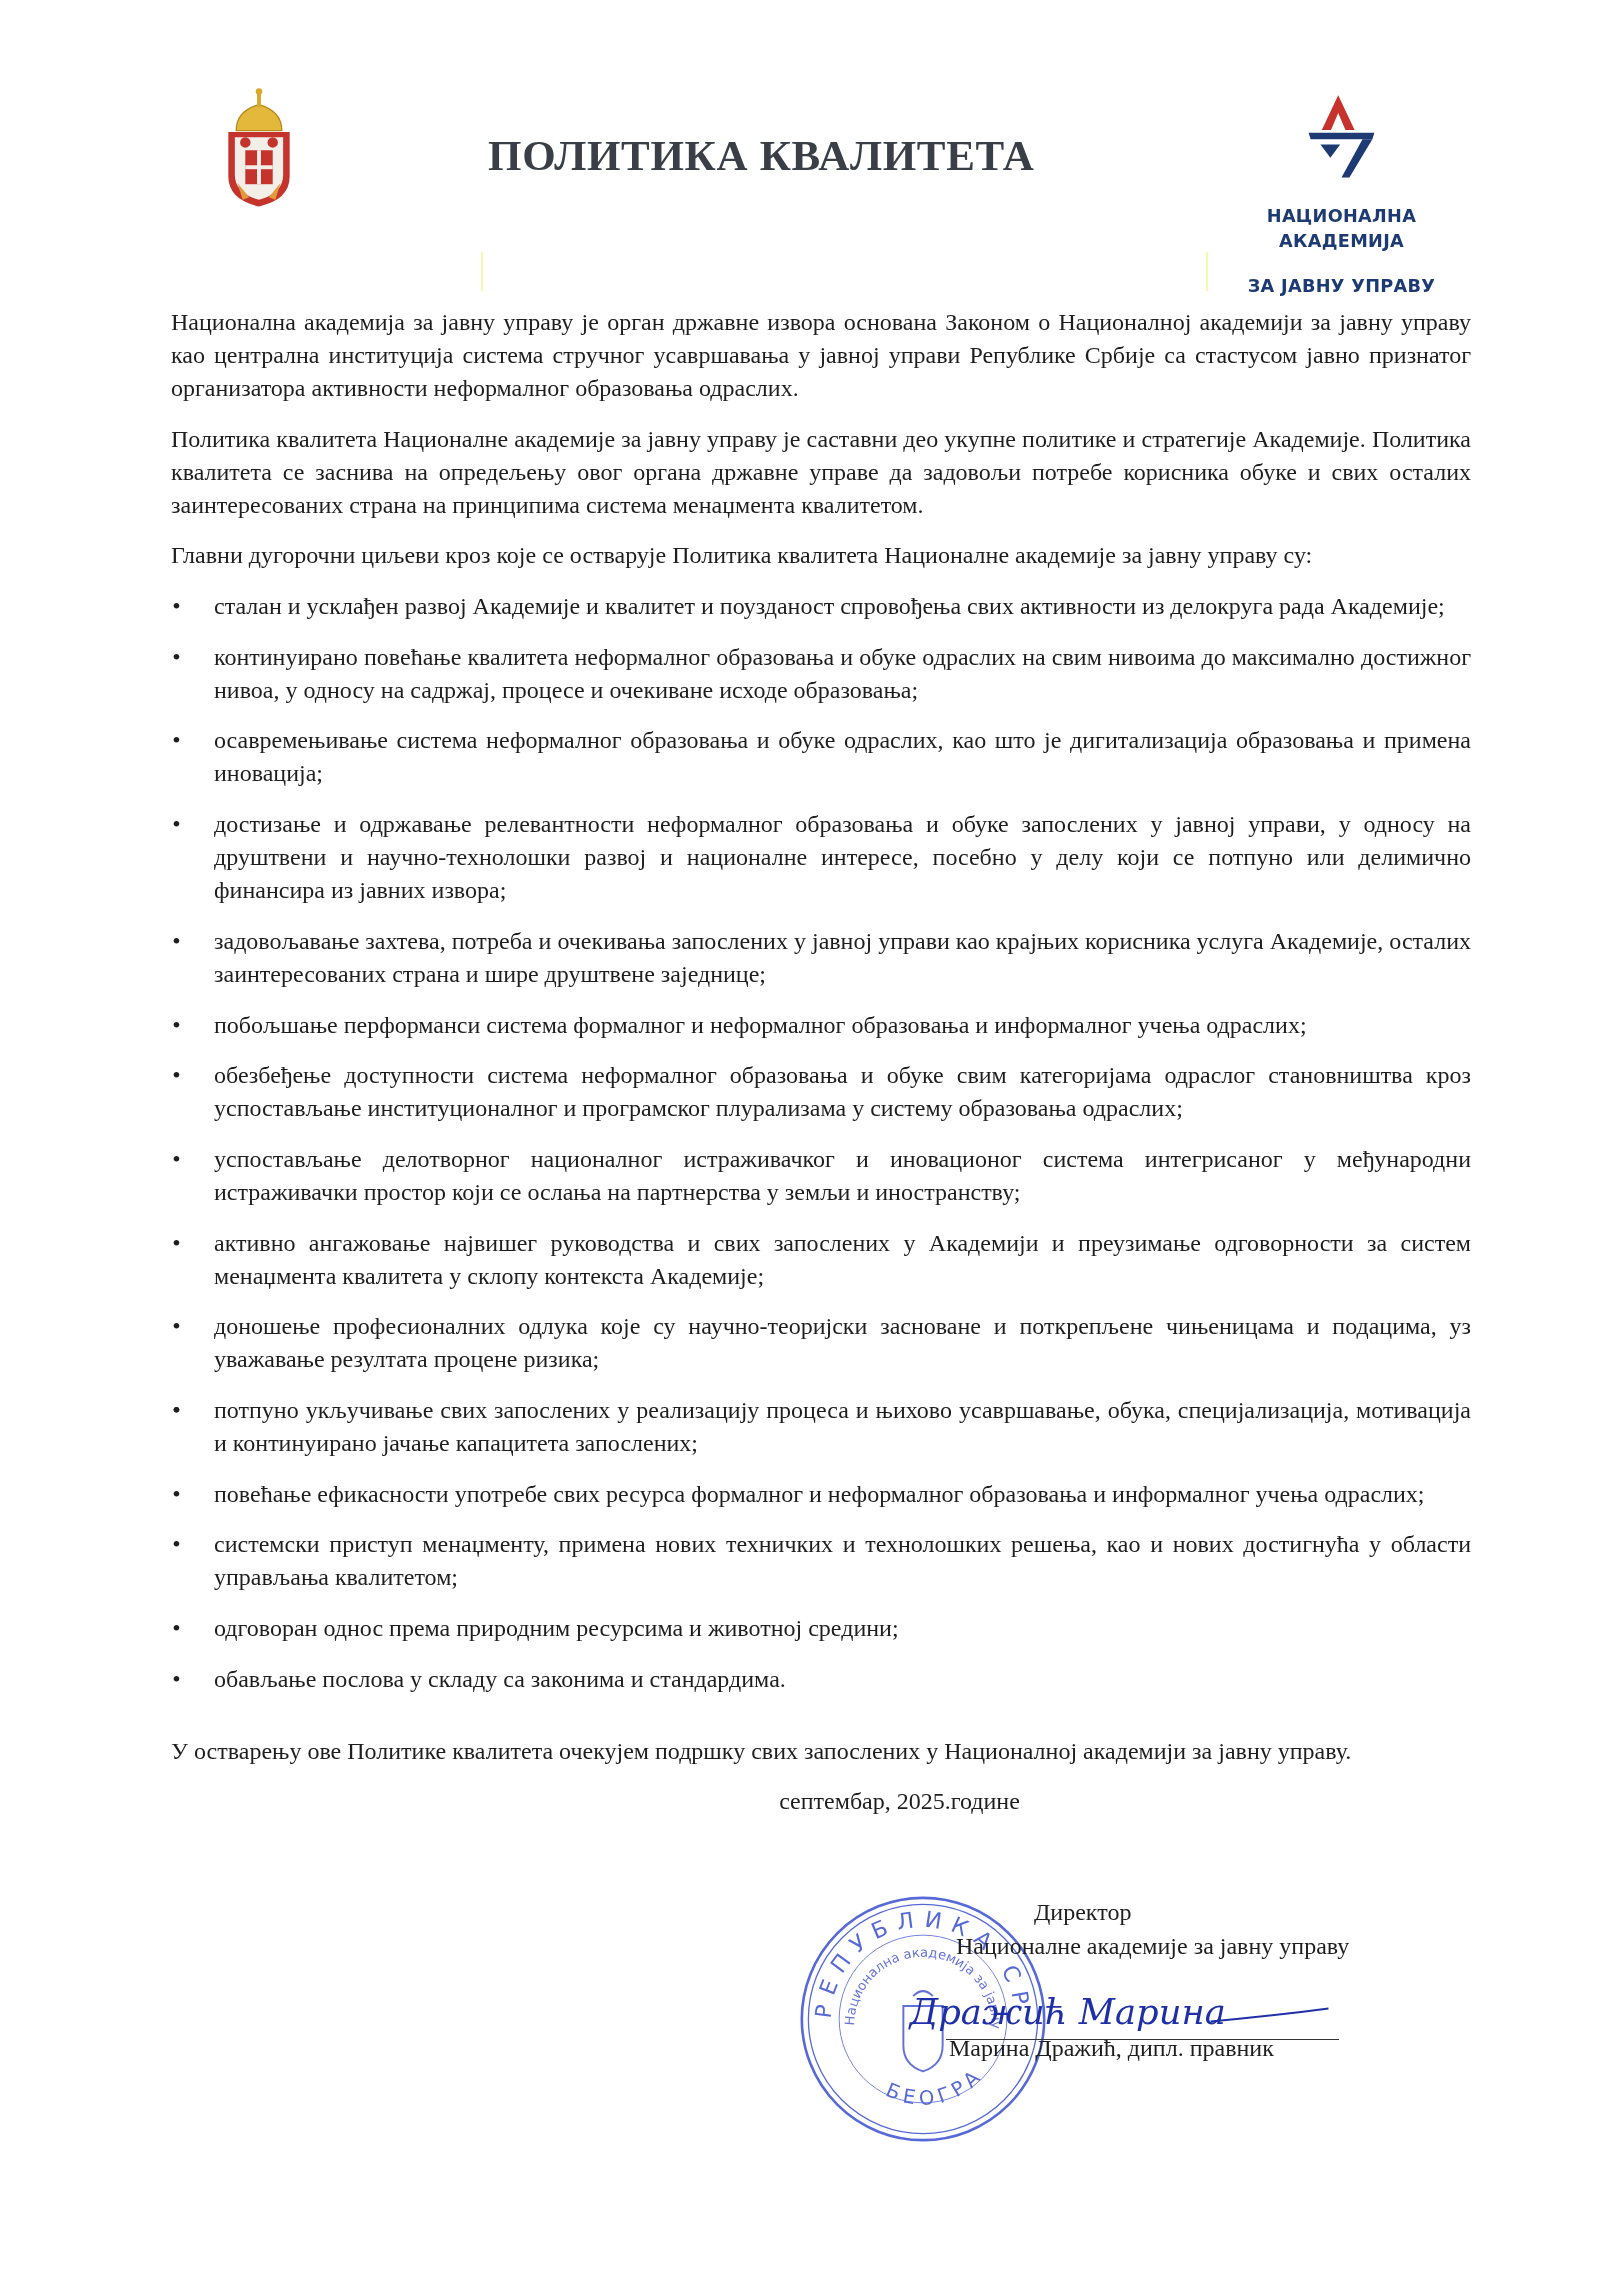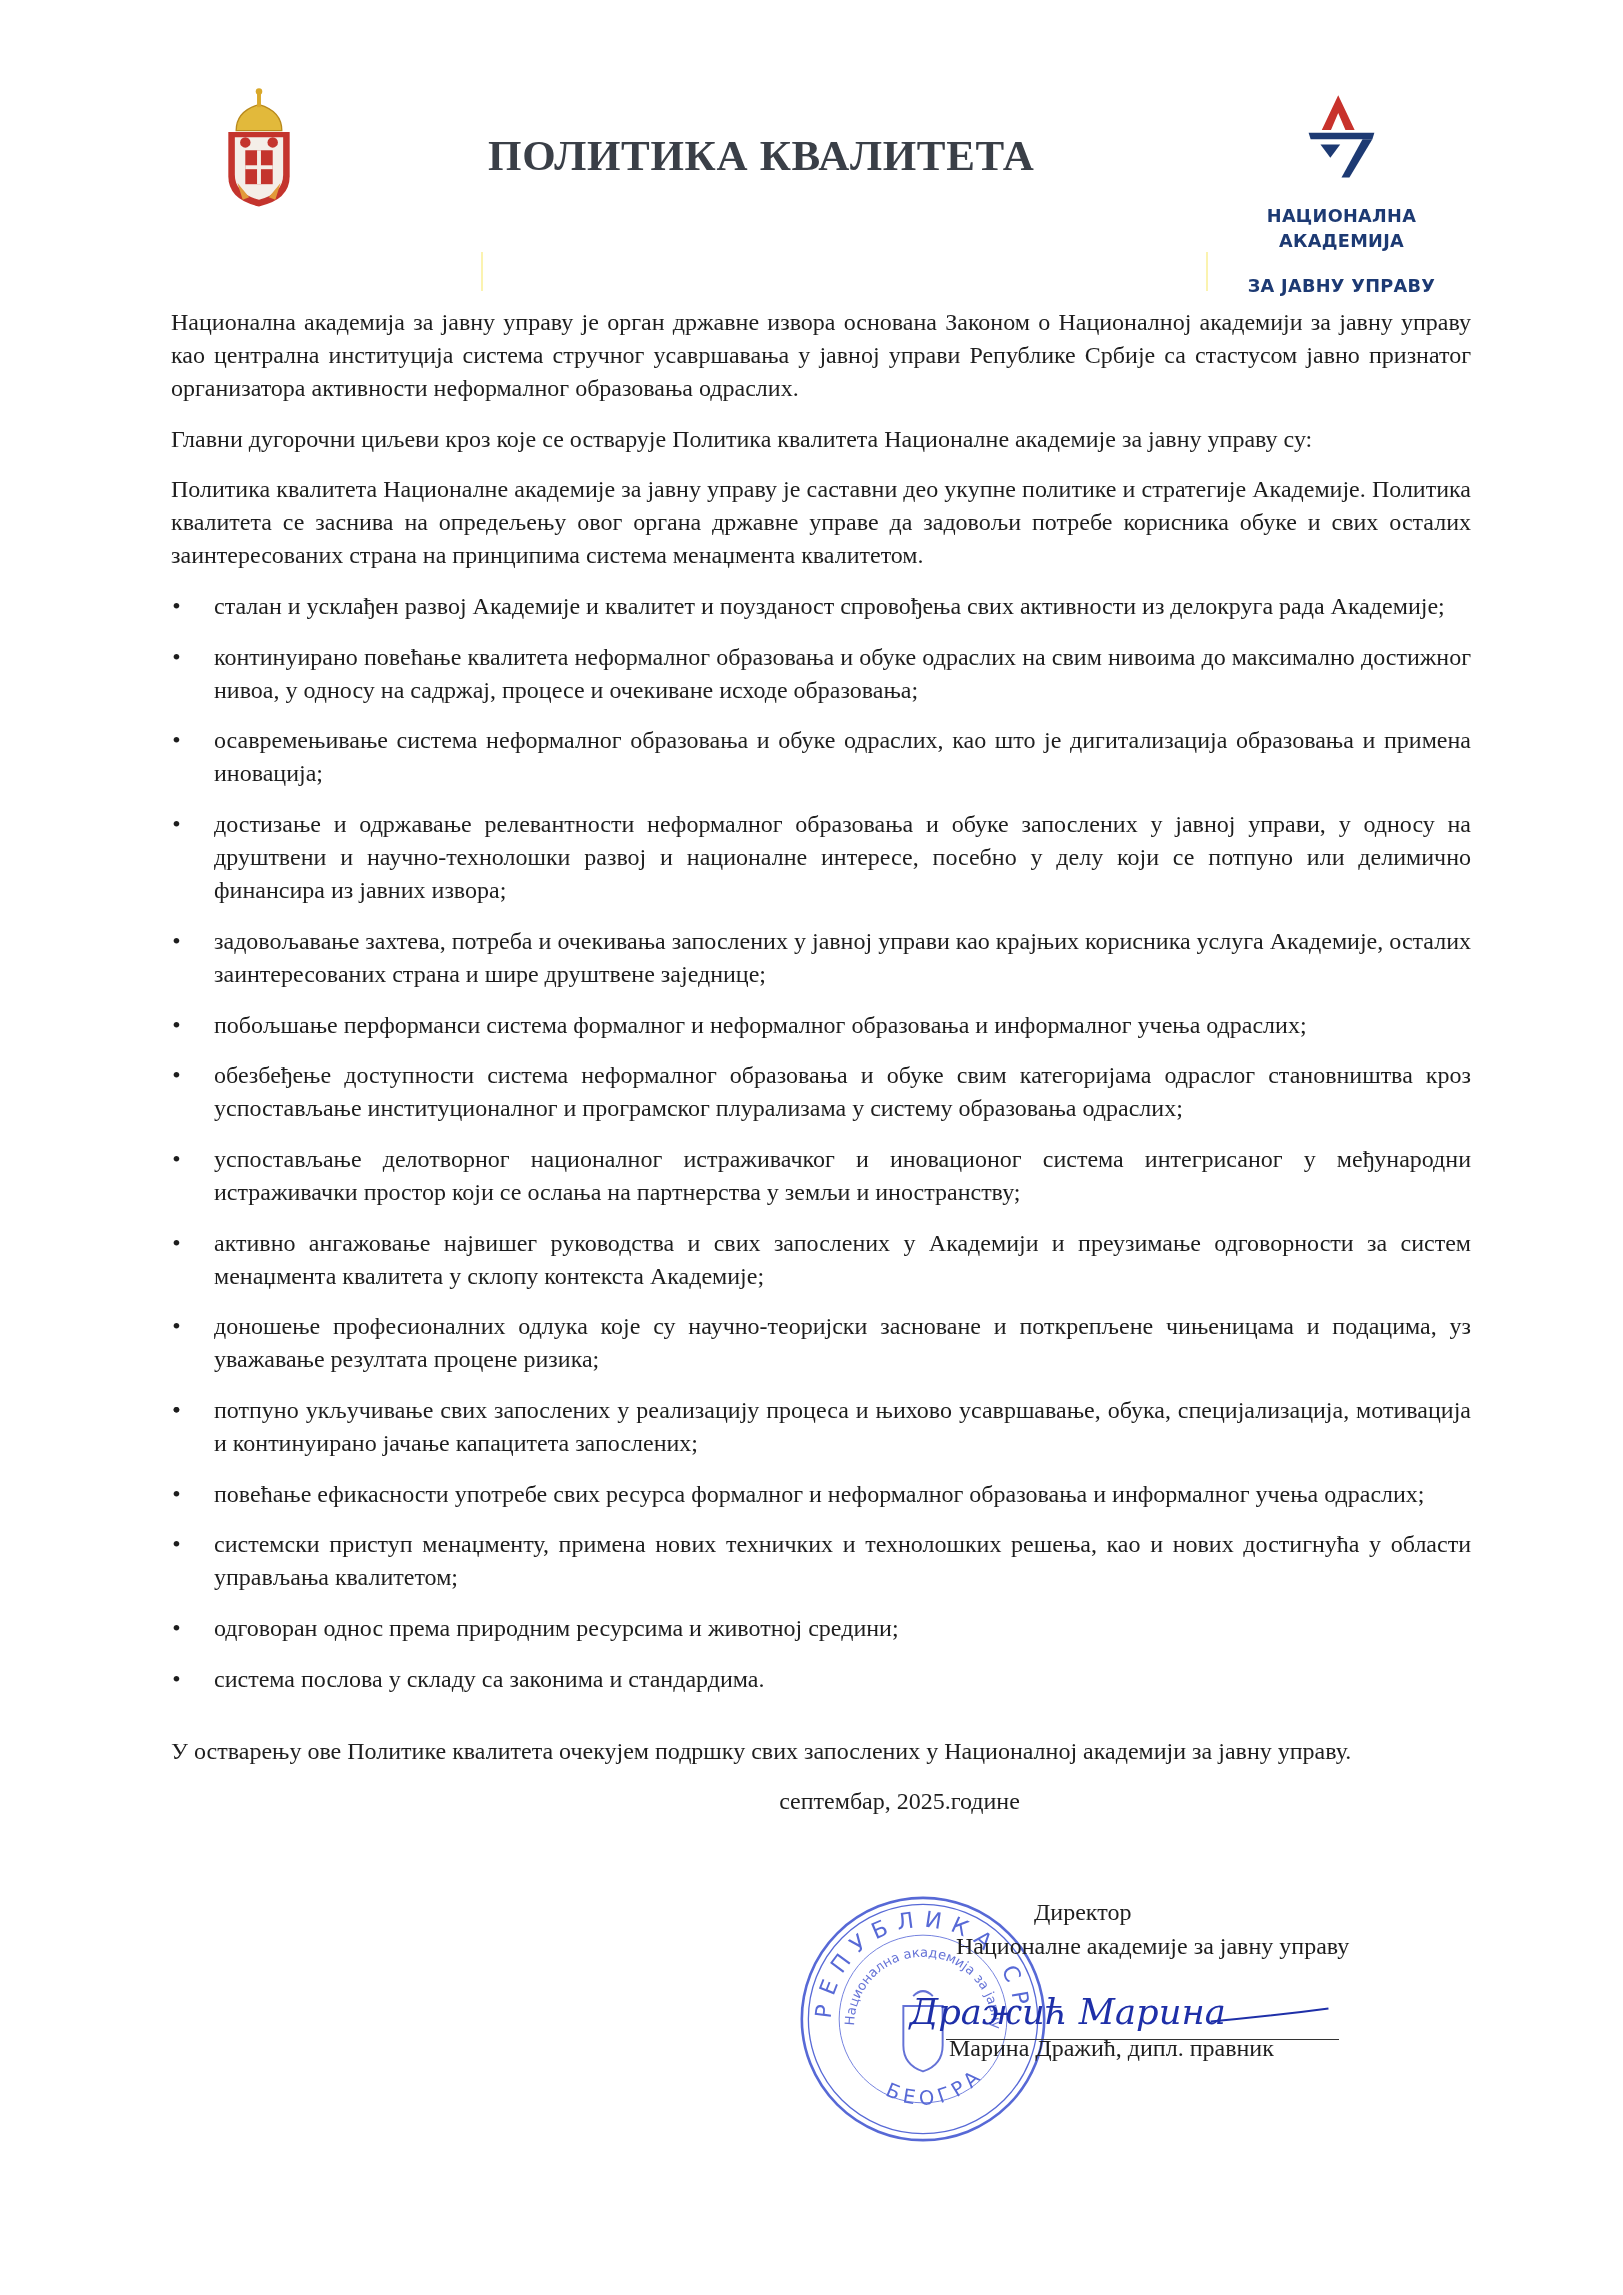--- a/index.html
+++ b/index.html
@@ -59,39 +59,39 @@
   </svg>
   <div class="logo-text">НАЦИОНАЛНА АКАДЕМИЈА</div>
   <div class="logo-text">ЗА ЈАВНУ УПРАВУ</div>
 </div>
 
 <div class="yline" style="left:481px"></div>
 <div class="yline" style="left:1206px"></div>
 
 <div class="body">
   <p>Национална академија за јавну управу је орган државне извора основана Законом о Националној академији за јавну управу као централна институција система стручног усавршавања у јавној управи Републике Србије са стастусом јавно признатог организатора активности неформалног образовања одраслих.</p>
+  <p>Политика квалитета Националне академије за јавну управу је саставни део укупне политике и стратегије Академије. Политика квалитета се заснива на опредељењу овог органа државне управе да задовољи потребе корисника обуке и свих осталих заинтересованих страна на принципима система менаџмента квалитетом.</p>
   <p>Главни дугорочни циљеви кроз које се остварује Политика квалитета Националне академије за јавну управу су:</p>
-  <p>Политика квалитета Националне академије за јавну управу је саставни део укупне политике и стратегије Академије. Политика квалитета се заснива на опредељењу овог органа државне управе да задовољи потребе корисника обуке и свих осталих заинтересованих страна на принципима система менаџмента квалитетом.</p>
   <ul class="bullets">
     <li><span class="dot">•</span><span>сталан и усклађен развој Академије и квалитет и поузданост спровођења свих активности из делокруга рада Академије;</span></li>
     <li><span class="dot">•</span><span>континуирано повећање квалитета неформалног образовања и обуке одраслих на свим нивоима до максимално достижног нивоа, у односу на садржај, процесе и очекиване исходе образовања;</span></li>
     <li><span class="dot">•</span><span>осавремењивање система неформалног образовања и обуке одраслих, као што је дигитализација образовања и примена иновација;</span></li>
     <li><span class="dot">•</span><span>достизање и одржавање релевантности неформалног образовања и обуке запослених у јавној управи, у односу на друштвени и научно-технолошки развој и националне интересе, посебно у делу који се потпуно или делимично финансира из јавних извора;</span></li>
     <li><span class="dot">•</span><span>задовољавање захтева, потреба и очекивања запослених у јавној управи као крајњих корисника услуга Академије, осталих заинтересованих страна и шире друштвене заједнице;</span></li>
     <li><span class="dot">•</span><span>побољшање перформанси система формалног и неформалног образовања и информалног учења одраслих;</span></li>
     <li><span class="dot">•</span><span>обезбеђење доступности система неформалног образовања и обуке свим категоријама одраслог становништва кроз успостављање институционалног и програмског плурализама у систему образовања одраслих;</span></li>
     <li><span class="dot">•</span><span>успостављање делотворног националног истраживачког и иновационог система интегрисаног у међународни истраживачки простор који се ослања на партнерства у земљи и иностранству;</span></li>
     <li><span class="dot">•</span><span>активно ангажовање највишег руководства и свих запослених у Академији и преузимање одговорности за систем менаџмента квалитета у склопу контекста Академије;</span></li>
     <li><span class="dot">•</span><span>доношење професионалних одлука које су научно-теоријски засноване и поткрепљене чињеницама и подацима, уз уважавање резултата процене ризика;</span></li>
     <li><span class="dot">•</span></li>
     <li><span class="dot">•</span><span>потпуно укључивање свих запослених у реализацију процеса и њихово усавршавање, обука, специјализација, мотивација и континуирано јачање капацитета запослених;</span></li>
     <li><span class="dot">•</span><span>повећање ефикасности употребе свих ресурса формалног и неформалног образовања и информалног учења одраслих;</span></li>
     <li><span class="dot">•</span><span>системски приступ менаџменту, примена нових техничких и технолошких решења, као и нових достигнућа у области управљања квалитетом;</span></li>
     <li><span class="dot">•</span><span>одговоран однос према природним ресурсима и животној средини;</span></li>
-    <li><span class="dot">•</span><span>система послова у складу са законима и стандардима.</span></li>
+    <li><span class="dot">•</span><span>обављање послова у складу са законима и стандардима.</span></li>
   </ul>
   <p class="closing">У остварењу ове Политике квалитета очекујем подршку свих запослених у Националној академији за јавну управу.</p>
   <p class="place">септембар, 2025.године</p>
 </div>
 
 <svg class="stamp" viewBox="0 0 400 400">
   <defs>
     <path id="arcTop" d="M 60 200 A 140 140 0 0 1 340 200"></path>
     <path id="arcInner" d="M 95 210 A 105 105 0 0 1 305 210"></path>
     <path id="arcBottom" d="M 110 290 A 120 120 0 0 0 290 290"></path>

